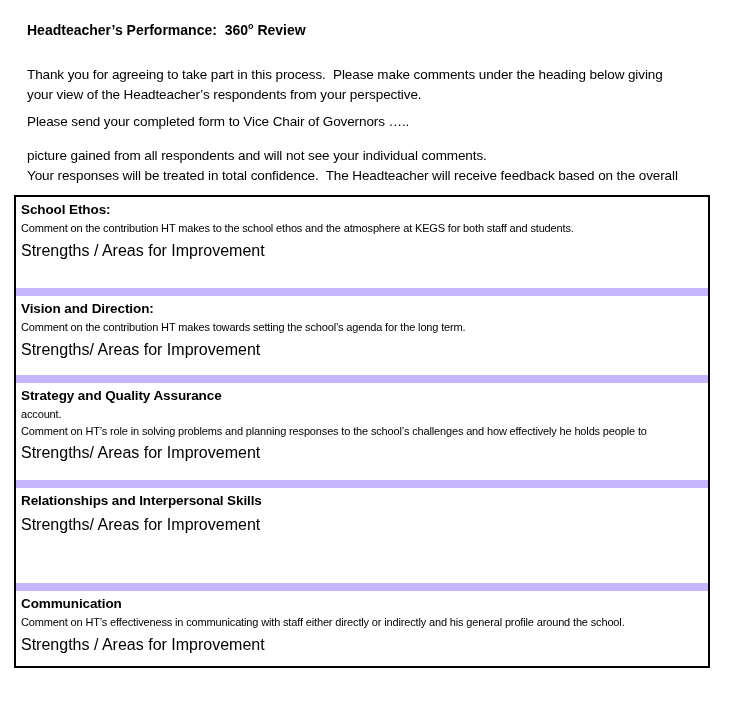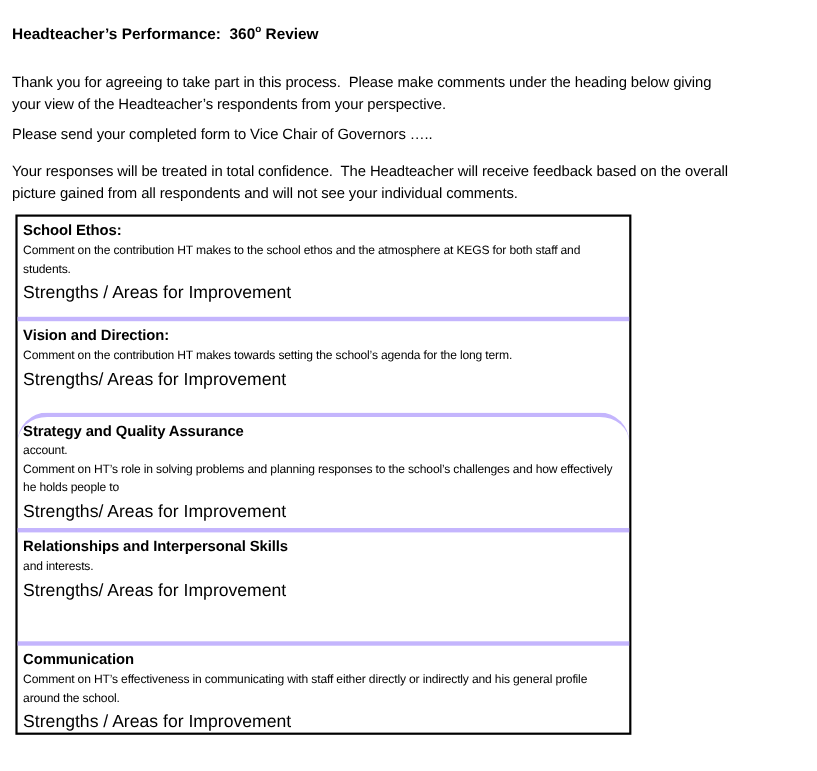--- a/index.html
+++ b/index.html
@@ -6,21 +6,21 @@
   html, body { background: #ffffff; }
   body {
     width: 743px;
     height: 701px;
     overflow: hidden;
     font-family: "Liberation Sans", "DejaVu Sans", sans-serif;
     color: #000;
   }
   [data-bind] { white-space: pre-wrap; }
 
-  .intro { padding: 0 11px; }
+  .intro { padding: 0 27px; }
 
   .doc-title {
     margin-top: 22px;
     font-size: 14px;
     font-weight: bold;
     line-height: 16px;
   }
   .doc-title sup {
     font-size: 9px;
     vertical-align: super;
@@ -33,30 +33,30 @@
     letter-spacing: -0.1px;
     max-width: 690px;
   }
   .para .tline { display: block; }
   .para-1 { margin-top: 27px; }
   .para-2 { margin-top: 7px; }
   .para-3 { margin-top: 14px; }
 
   .review-table {
     margin: 9px 0 0 14px;
-    width: 560px;
+    width: 696px;
     border: 2px solid #000;
     background: #fff;
   }
   .sec-row {
     padding: 4px 6px 0 5px;
     display: flex;
     flex-direction: column;
   }
-  .sec-row + .sec-row { border-top: 4px solid #c4b5fd; }
+  .sec-row + .sec-row { border-top: 8px solid #c4b5fd; }
 
   .sec-heading {
     font-size: 13.5px;
     font-weight: bold;
     line-height: 17px;
     letter-spacing: -0.1px;
   }
   .sec-comment {
     margin-top: 2px;
     font-size: 11px;
@@ -81,22 +81,22 @@
     <div class="doc-title"><span data-bind="title.pre">Headteacher’s Performance:  360</span><sup data-bind="title.sup">o</sup><span data-bind="title.post"> Review</span></div>
 
     <div class="para para-1">
       <span class="tline" data-bind="intro.para1_lines.0">Thank you for agreeing to take part in this process.  Please make comments under the heading below giving</span>
       <span class="tline" data-bind="intro.para1_lines.1">your view of the Headteacher’s respondents from your perspective.</span>
     </div>
 
     <div class="para para-2" data-bind="intro.para2">Please send your completed form to Vice Chair of Governors …..</div>
 
     <div class="para para-3">
+      <span class="tline" data-bind="intro.para3_lines.1">picture gained from all respondents and will not see your individual comments.</span>
       <span class="tline" data-bind="intro.para3_lines.0">Your responses will be treated in total confidence.  The Headteacher will receive feedback based on the overall</span>
-      <span class="tline" data-bind="intro.para3_lines.1">picture gained from all respondents and will not see your individual comments.</span>
     </div>
 
   </div>
 
   <div class="review-table">
 
     <div class="sec-row" style="min-height:91px;">
       <div class="sec-heading" data-bind="sections.0.heading">School Ethos:</div>
       <div class="sec-comment">
         <span class="cline" data-bind="sections.0.comment_lines.0">Comment on the contribution HT makes to the school ethos and the atmosphere at KEGS for both staff and students.</span>
@@ -107,34 +107,33 @@
 
     <div class="sec-row" style="min-height:87px;">
       <div class="sec-heading" data-bind="sections.1.heading">Vision and Direction:</div>
       <div class="sec-comment">
         <span class="cline" data-bind="sections.1.comment_lines.0">Comment on the contribution HT makes towards setting the school’s agenda for the long term.</span>
       </div>
       <div class="sec-strengths" data-bind="sections.1.strengths_label">Strengths/ Areas for Improvement</div>
       <div class="response-area"></div>
     </div>
 
-    <div class="sec-row" style="min-height:105px;border-radius:27px;">
+    <div class="sec-row" style="min-height:105px;">
       <div class="sec-heading" data-bind="sections.2.heading">Strategy and Quality Assurance</div>
       <div class="sec-comment">
         <span class="cline" data-bind="sections.2.comment_lines.1">account.</span>
         <span class="cline" data-bind="sections.2.comment_lines.0">Comment on HT’s role in solving problems and planning responses to the school’s challenges and how effectively he holds people to</span>
       </div>
       <div class="sec-strengths" data-bind="sections.2.strengths_label">Strengths/ Areas for Improvement</div>
       <div class="response-area"></div>
     </div>
 
     <div class="sec-row" style="min-height:103px;">
       <div class="sec-heading" data-bind="sections.3.heading">Relationships and Interpersonal Skills</div>
       <div class="sec-comment">
-        <span class="cline" data-bind="sections.3.comment_lines.1">and interests.</span>
       </div>
       <div class="sec-strengths" data-bind="sections.3.strengths_label">Strengths/ Areas for Improvement</div>
       <div class="response-area"></div>
     </div>
 
     <div class="sec-row" style="min-height:83px;">
       <div class="sec-heading" data-bind="sections.4.heading">Communication</div>
       <div class="sec-comment">
         <span class="cline" data-bind="sections.4.comment_lines.0">Comment on HT’s effectiveness in communicating with staff either directly or indirectly and his general profile around the school.</span>
       </div>

